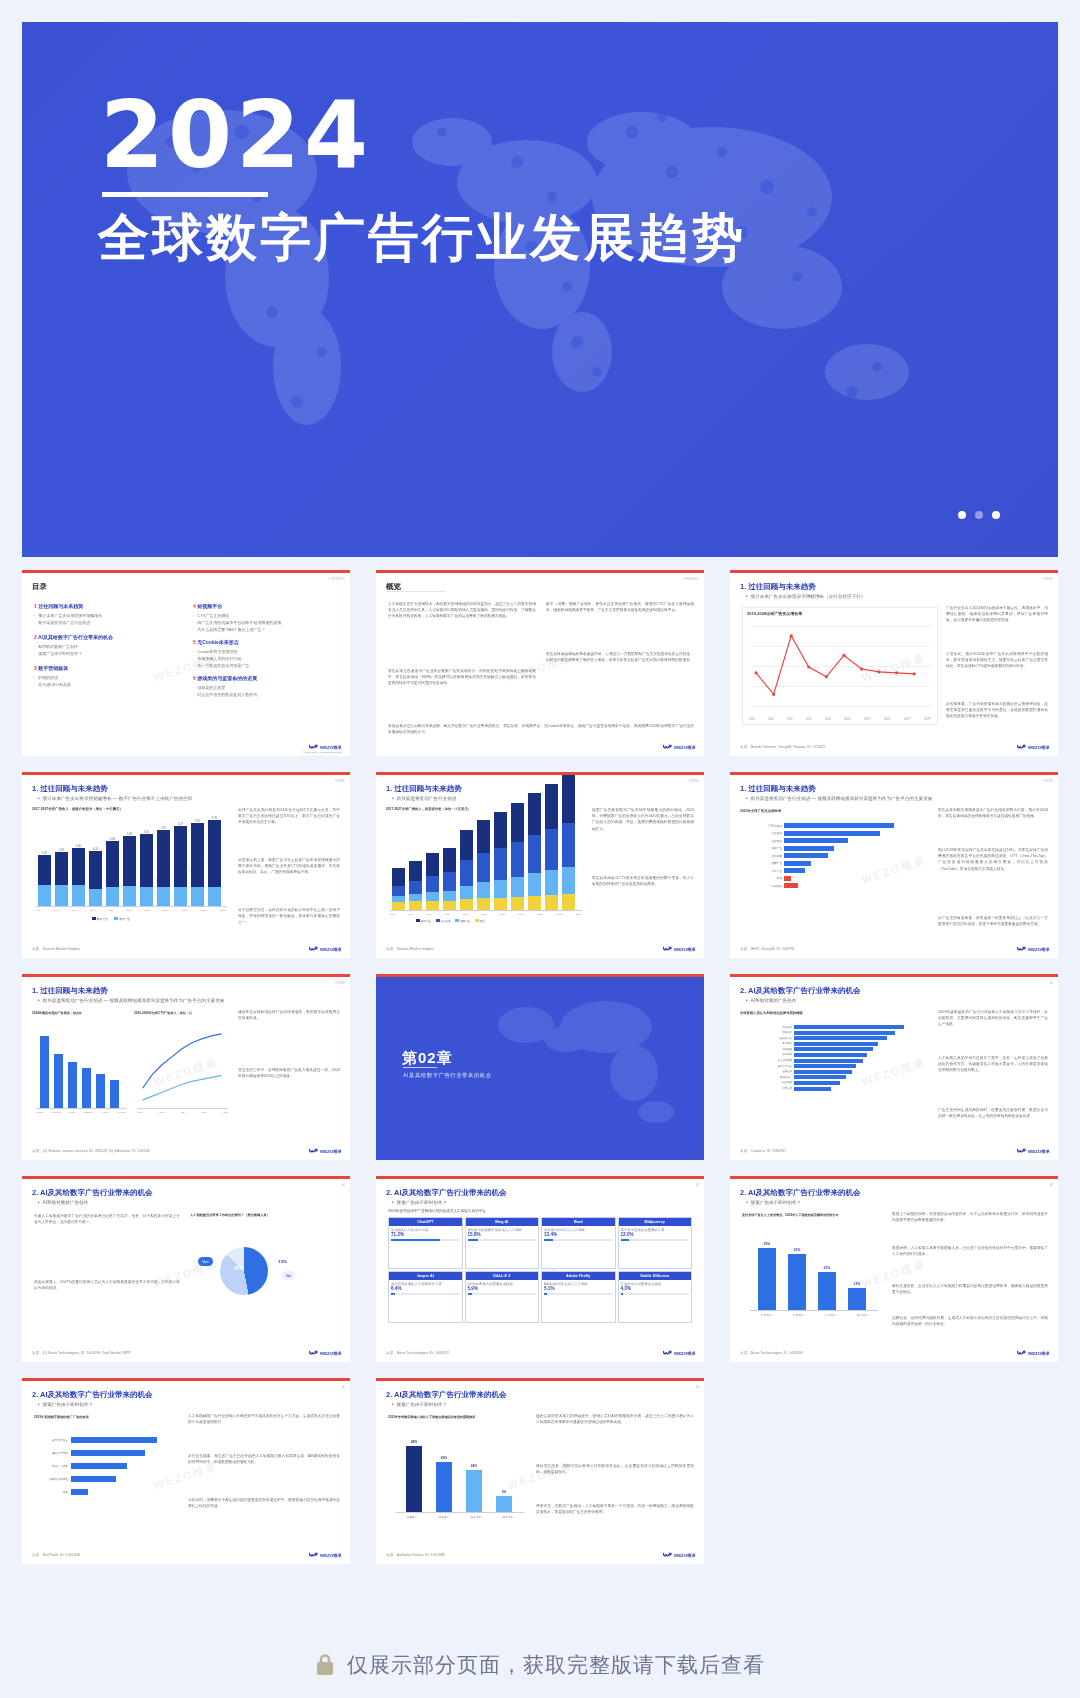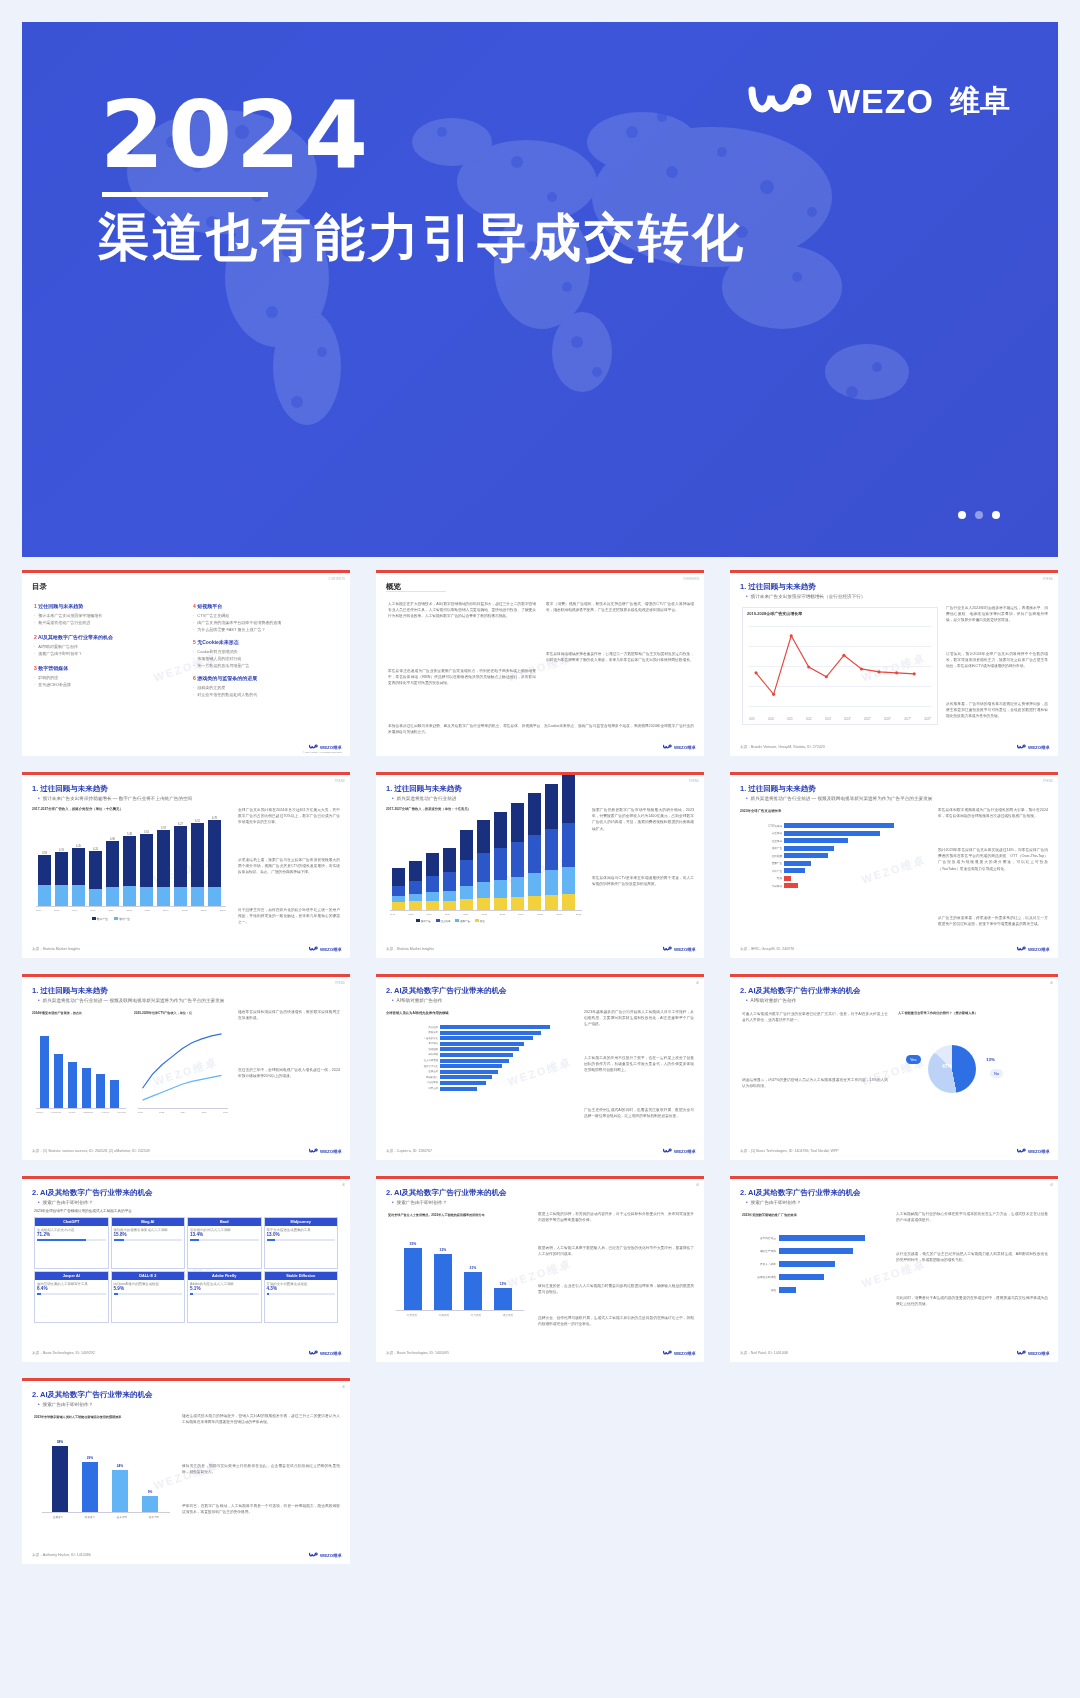--- a/index.html
+++ b/index.html
@@ -211,33 +211,24 @@
           <circle cx="820" cy="285" r="6"></circle>
             <circle cx="855" cy="345" r="5"></circle>
             <circle cx="830" cy="370" r="6"></circle>
           <circle cx="420" cy="110" r="5"></circle>
             <circle cx="610" cy="110" r="6"></circle>
             <circle cx="640" cy="95" r="5"></circle>
         </g>
       </svg>
     </div>
 
-    <div class="logo">
-      <span class="mark">
-        <svg viewBox="0 0 66 42">
-          <path d="M4 10 C4 32, 20 36, 23 16 C26 34, 42 32, 46 12 C50 5, 60 6, 60 14 C60 22, 50 24, 44 18" fill="none" stroke="#ffffff" stroke-width="7" stroke-linecap="round"></path>
-        </svg>
-      </span>
-      <span class="wtext">WEZO</span>
-      <span class="wcn">维卓</span>
-    </div>
 
     <div class="hero-year">2024</div>
     <div class="hero-rule"></div>
-    <div class="hero-title">渠道也有能力引导成交转化</div>
+    <div class="hero-title">全球数字广告行业发展趋势</div>
 
 
     <div class="dots">
       <i></i>
       <i class="dim"></i>
       <i></i>
     </div>
   </div>
 
   <div class="grid">
@@ -659,20 +650,36 @@
       <div class="para" style="left:216px; top:90px; width:102px;">在过去的三年中，全球联网电视广告收入增长超过一倍，2024年预计继续保持20%以上的增速。</div>
       <div class="footer-src">来源：(1) Statista: various sources, ID: 260528, (2) eMarketer, ID: 242549</div>
       <div class="footer-logo">
         <span class="m"><svg viewBox="0 0 66 42">
               <path d="M4 10 C4 32, 20 36, 23 16 C26 34, 42 32, 46 12 C50 5, 60 6, 60 14 C60 22, 50 24, 44 18" fill="none" stroke="#2b3fb5" stroke-width="9" stroke-linecap="round"></path>
             </svg></span>
         <span>WEZO维卓</span>
       </div>
     </div>
 
+    <div class="slide blue">
+      <div class="chapter-map">
+        <svg viewBox="0 0 328 186" preserveAspectRatio="xMidYMid slice">
+          <g fill="#93a6f0">
+            <ellipse cx="230" cy="50" rx="46" ry="26"></ellipse>
+              <ellipse cx="258" cy="96" rx="24" ry="28"></ellipse>
+            <ellipse cx="190" cy="62" rx="22" ry="13"></ellipse>
+              <ellipse cx="280" cy="135" rx="18" ry="11"></ellipse>
+            <ellipse cx="150" cy="48" rx="28" ry="18"></ellipse>
+          </g>
+        </svg>
+      </div>
+      <div class="chapter-t">第02章</div>
+      <div class="chapter-line"></div>
+      <div class="chapter-s">AI及其给数字广告行业带来的机会</div>
+    </div>
 
     <div class="slide">
       <div class="wm">WEZO维卓</div>
       <div class="stitle accent">2. AI及其给数字广告行业带来的机会</div>
       <div class="sid">AI</div>
       <div class="ssub">AI帮助对重新广告创作</div>
       <div class="mc" style="left:10px; top:34px; width:190px; height:120px;">
         <div class="ct" style="font-size:3.3px">全球营销人员认为AI将优先发挥作用的领域</div>
         <div style="position:absolute;left:0;top:14px;width:190px;">
           <div style="display:flex;align-items:center;gap:2px;margin-bottom:1.6px">
@@ -952,14 +959,23 @@
       <div class="footer-logo">
         <span class="m"><svg viewBox="0 0 66 42">
               <path d="M4 10 C4 32, 20 36, 23 16 C26 34, 42 32, 46 12 C50 5, 60 6, 60 14 C60 22, 50 24, 44 18" fill="none" stroke="#2b3fb5" stroke-width="9" stroke-linecap="round"></path>
             </svg></span>
         <span>WEZO维卓</span>
       </div>
     </div>
 
   </div>
 
+  <div class="banner">
+    <span class="lock">
+      <svg viewBox="0 0 20 24">
+        <rect x="2" y="9" width="16" height="13" rx="2" fill="#b9b29a"></rect>
+        <path d="M6 9 V6.5 A4 4 0 0 1 14 6.5 V9" fill="none" stroke="#b9b29a" stroke-width="2.4"></path>
+      </svg>
+    </span>
+    <span>仅展示部分页面，获取完整版请下载后查看</span>
+  </div>
 
 </div>
 
 </body></html>

